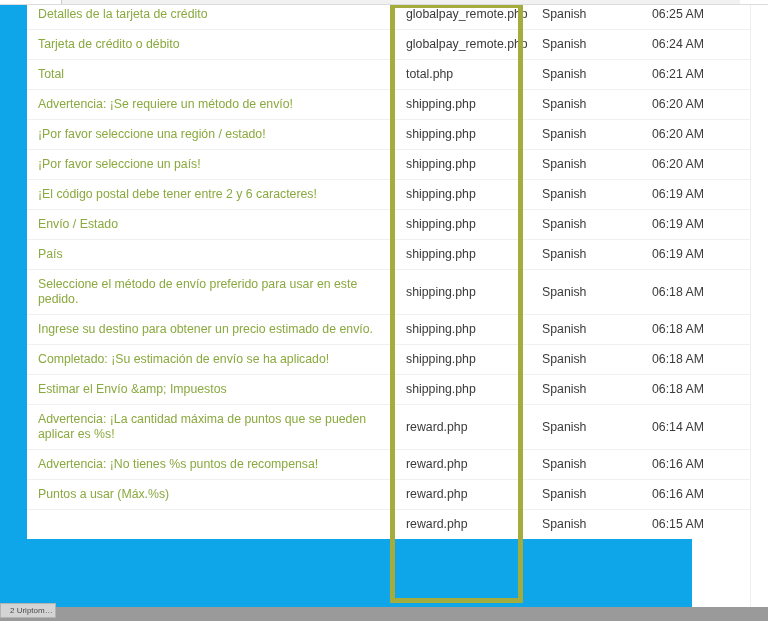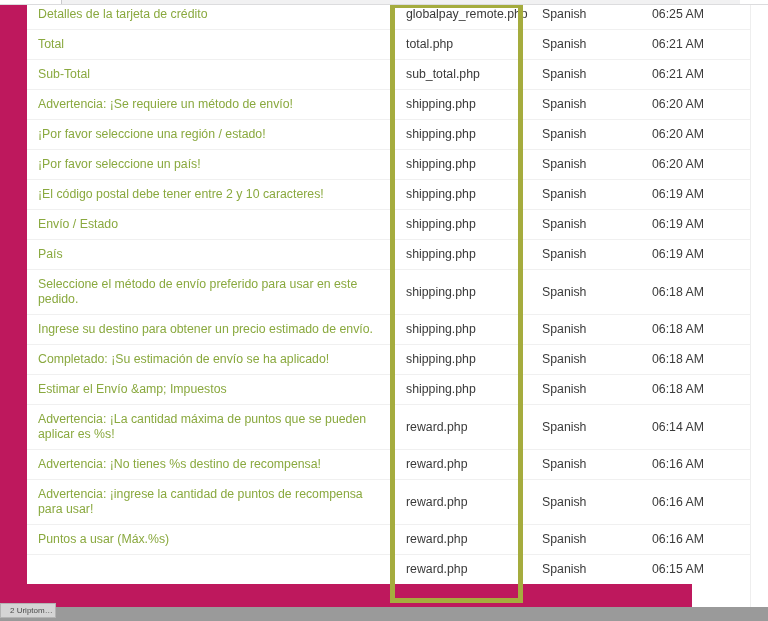--- a/index.html
+++ b/index.html
@@ -41,21 +41,21 @@
     width: 28px; height: 4px;
     background: #ffffff;
   }
 
   
   .page-body {
     position: absolute;
     top: 5px; left: 0;
     width: 692px;
     height: 602px;
-    background: #be185d;
+    background: #0ea5e9;
   }
 
   
   .right-gutter {
     position: absolute;
     top: 5px;
     right: 0;
     width: 18px;
     height: 602px;
     background: #ffffff;
@@ -157,51 +157,51 @@
   <div class="page-body">
     <table class="lang-table">
       <tbody>
           <tr>
             <td class="c-def"><span class="defn">Detalles de la tarjeta de crédito</span></td>
             <td class="c-file">globalpay_remote.php</td>
             <td class="c-lang">Spanish</td>
             <td class="c-time">06:25 AM</td>
           </tr>
           <tr>
+            <td class="c-def"><span class="defn">Tarjeta de crédito o débito</span></td>
+            <td class="c-file">globalpay_remote.php</td>
+            <td class="c-lang">Spanish</td>
+            <td class="c-time">06:24 AM</td>
+          </tr>
+          <tr>
             <td class="c-def"><span class="defn">Total</span></td>
             <td class="c-file">total.php</td>
             <td class="c-lang">Spanish</td>
             <td class="c-time">06:21 AM</td>
           </tr>
           <tr>
-            <td class="c-def"><span class="defn">Sub-Total</span></td>
-            <td class="c-file">sub_total.php</td>
-            <td class="c-lang">Spanish</td>
-            <td class="c-time">06:21 AM</td>
-          </tr>
-          <tr>
             <td class="c-def"><span class="defn">Advertencia: ¡Se requiere un método de envío!</span></td>
             <td class="c-file">shipping.php</td>
             <td class="c-lang">Spanish</td>
             <td class="c-time">06:20 AM</td>
           </tr>
           <tr>
             <td class="c-def"><span class="defn">¡Por favor seleccione una región / estado!</span></td>
             <td class="c-file">shipping.php</td>
             <td class="c-lang">Spanish</td>
             <td class="c-time">06:20 AM</td>
           </tr>
           <tr>
             <td class="c-def"><span class="defn">¡Por favor seleccione un país!</span></td>
             <td class="c-file">shipping.php</td>
             <td class="c-lang">Spanish</td>
             <td class="c-time">06:20 AM</td>
           </tr>
           <tr>
-            <td class="c-def"><span class="defn">¡El código postal debe tener entre 2 y 10 caracteres!</span></td>
+            <td class="c-def"><span class="defn">¡El código postal debe tener entre 2 y 6 caracteres!</span></td>
             <td class="c-file">shipping.php</td>
             <td class="c-lang">Spanish</td>
             <td class="c-time">06:19 AM</td>
           </tr>
           <tr>
             <td class="c-def"><span class="defn">Envío / Estado</span></td>
             <td class="c-file">shipping.php</td>
             <td class="c-lang">Spanish</td>
             <td class="c-time">06:19 AM</td>
           </tr>
@@ -235,27 +235,21 @@
             <td class="c-lang">Spanish</td>
             <td class="c-time">06:18 AM</td>
           </tr>
           <tr>
             <td class="c-def"><span class="defn">Advertencia: ¡La cantidad máxima de puntos que se pueden aplicar es %s!</span></td>
             <td class="c-file">reward.php</td>
             <td class="c-lang">Spanish</td>
             <td class="c-time">06:14 AM</td>
           </tr>
           <tr>
-            <td class="c-def"><span class="defn">Advertencia: ¡No tienes %s destino de recompensa!</span></td>
-            <td class="c-file">reward.php</td>
-            <td class="c-lang">Spanish</td>
-            <td class="c-time">06:16 AM</td>
-          </tr>
-          <tr>
-            <td class="c-def"><span class="defn">Advertencia: ¡ingrese la cantidad de puntos de recompensa para usar!</span></td>
+            <td class="c-def"><span class="defn">Advertencia: ¡No tienes %s puntos de recompensa!</span></td>
             <td class="c-file">reward.php</td>
             <td class="c-lang">Spanish</td>
             <td class="c-time">06:16 AM</td>
           </tr>
           <tr>
             <td class="c-def"><span class="defn">Puntos a usar (Máx.%s)</span></td>
             <td class="c-file">reward.php</td>
             <td class="c-lang">Spanish</td>
             <td class="c-time">06:16 AM</td>
           </tr>

